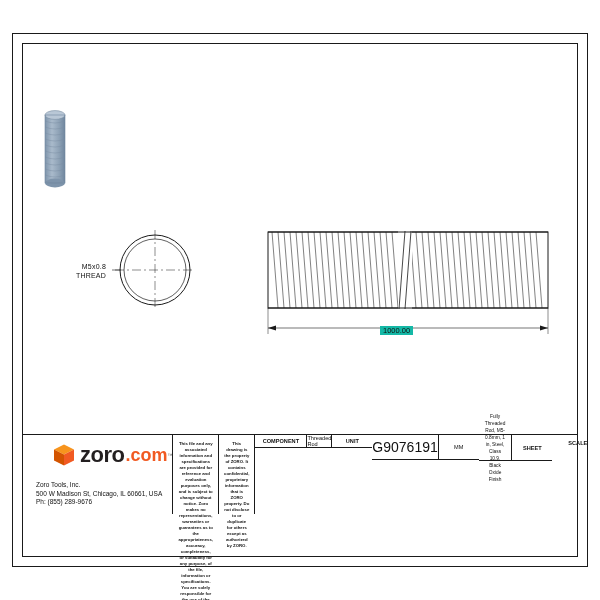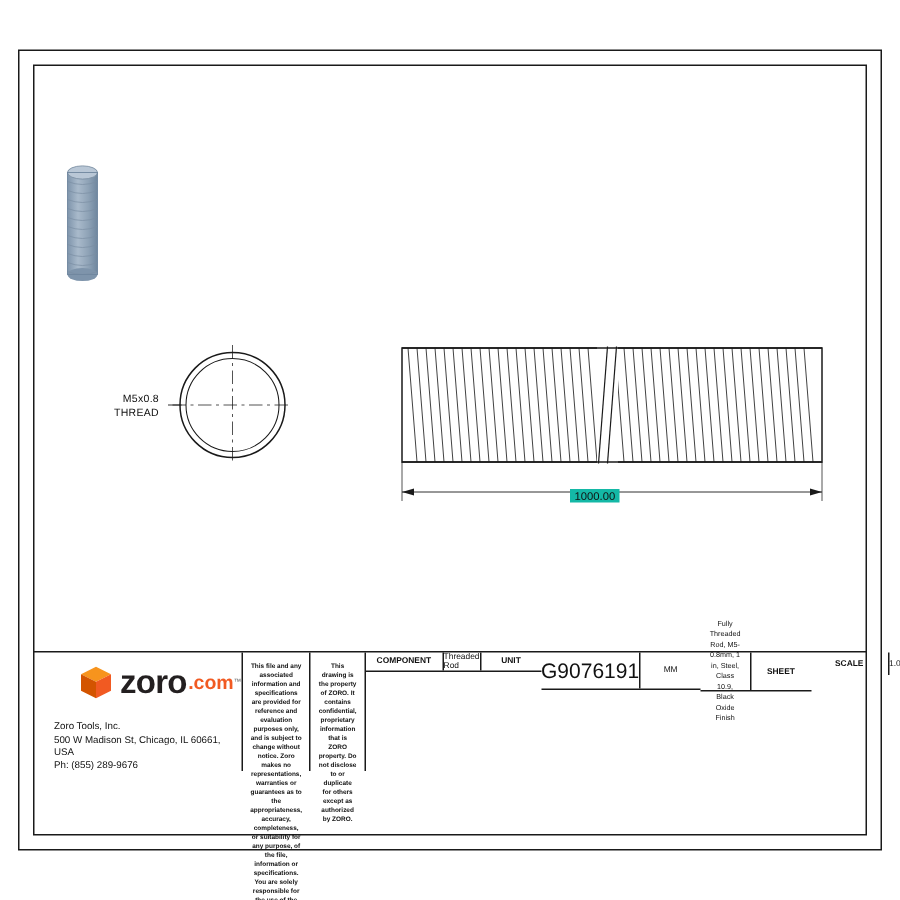--- a/index.html
+++ b/index.html
@@ -120,21 +120,21 @@
     margin-right: 4px;
   }
   .zoro-word {
     font-size: 22px;
     font-weight: bold;
     color: #231f20;
     letter-spacing: -0.5px;
     line-height: 22px;
   }
   .zoro-dotcom {
-    font-size: 13px;
+    font-size: 18px;
     font-weight: bold;
     color: #f15a22;
     line-height: 22px;
     margin-left: 1px;
   }
   .tm {
     font-size: 5px;
     color: #666;
     vertical-align: super;
   }

